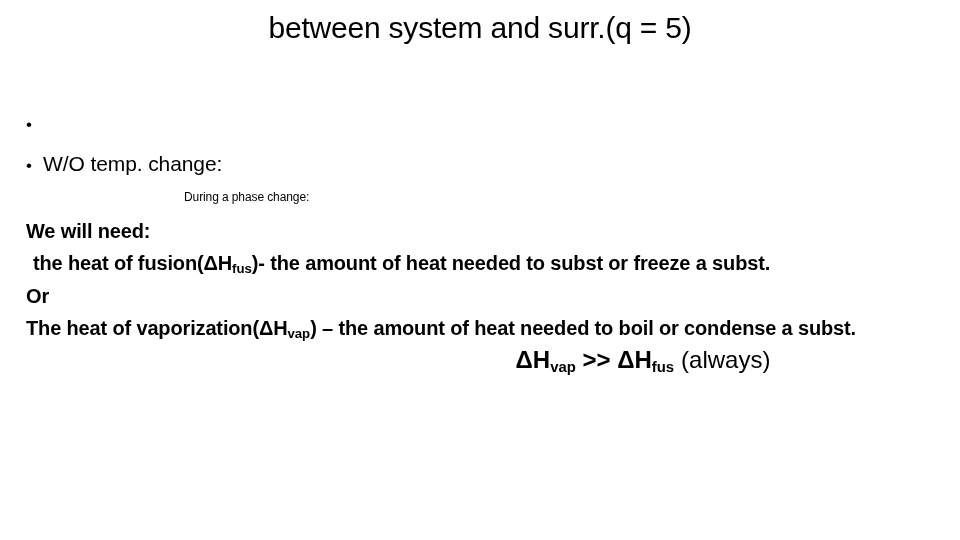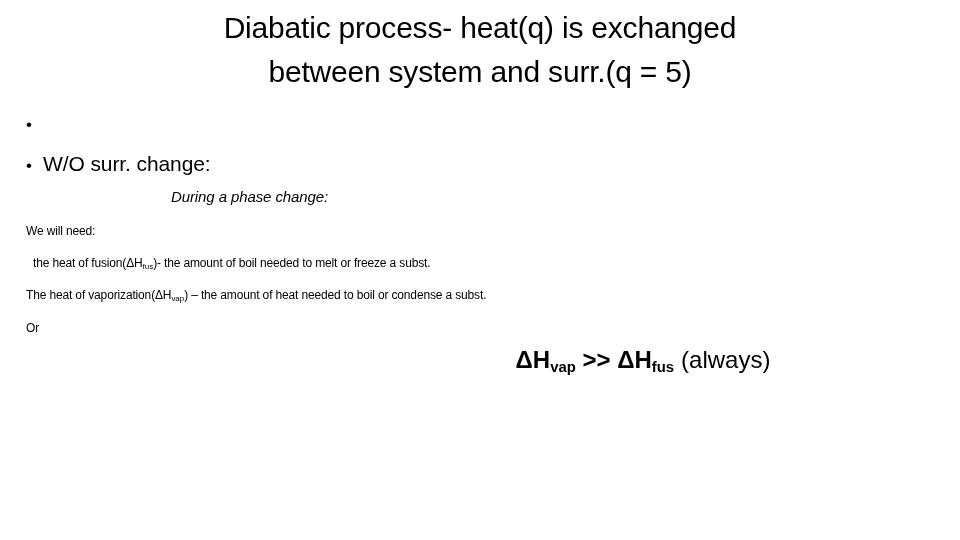--- a/index.html
+++ b/index.html
@@ -57,41 +57,41 @@
     flex: 0 0 17px;
     font-size: 17px;
   }
   .bullet-text {
     white-space: nowrap;
   }
 
   
   .phase-heading {
     position: absolute;
-    left: 171px;
+    left: 184px;
     top: 186px;
-    font-size: 15px;
+    font-size: 12px;
     line-height: 22px;
     letter-spacing: -0.1px;
     white-space: nowrap;
-    font-style: italic;
   }
 
   
   .body-block {
     position: absolute;
     left: 26px;
     top: 216px;
     width: 920px;
   }
   .body-line {
-    font-size: 12px;
+    font-size: 20px;
     line-height: 31.5px;
     letter-spacing: -0.15px;
     white-space: nowrap;
+    font-weight: bold;
   }
   .body-line.indent {
     padding-left: 7px;
   }
   sub {
     font-size: 0.66em;
     vertical-align: baseline;
     position: relative;
     bottom: -0.28em;
     letter-spacing: 0;
@@ -125,52 +125,51 @@
     font-weight: 400;
     padding-left: 7px;
   }
 </style>
 </head>
 <body>
 
 <div class="slide">
 
   <div class="title-block">
-    <div class="title-line">Diabatic process- heat(q) is exchanged</div>
     <div class="title-line">between system and surr.(q = 5)</div>
   </div>
 
   <div class="bullet-block">
     <div class="bullet-row">
       <span class="bullet-mark">•</span>
     </div>
     <div class="bullet-row">
       <span class="bullet-mark">•</span>
-      <span class="bullet-text">W/O surr. change:</span>
+      <span class="bullet-text">W/O temp. change:</span>
     </div>
   </div>
 
   <div class="phase-heading">During a phase change:</div>
 
   <div class="body-block">
 
     <div class="body-line">
       <span>We will need:</span>
     </div>
 
     <div class="body-line indent">
-      <span>the heat of fusion(ΔH</span><sub>fus</sub><span>)- the amount of boil needed to melt or freeze a subst.</span>
+      <span>the heat of fusion(ΔH</span><sub>fus</sub><span>)- the amount of heat needed to subst or freeze a subst.</span>
+    </div>
+
+    <div class="body-line">
+      <span>Or</span>
     </div>
 
     <div class="body-line">
       <span>The heat of vaporization(ΔH</span><sub>vap</sub><span>) – the amount of heat needed to boil or condense a subst.</span>
-    </div>
-
-    <div class="body-line">
-      <span>Or</span>
     </div>
 
   </div>
 
   <div class="formula-block">
     <div class="formula"><span class="bold"><span>ΔH</span><sub>vap</sub></span><span class="bold"> &gt;&gt; </span><span class="bold"><span>ΔH</span><sub>fus</sub></span><span class="tail">(always)</span></div>
   </div>
 
 </div>
 

